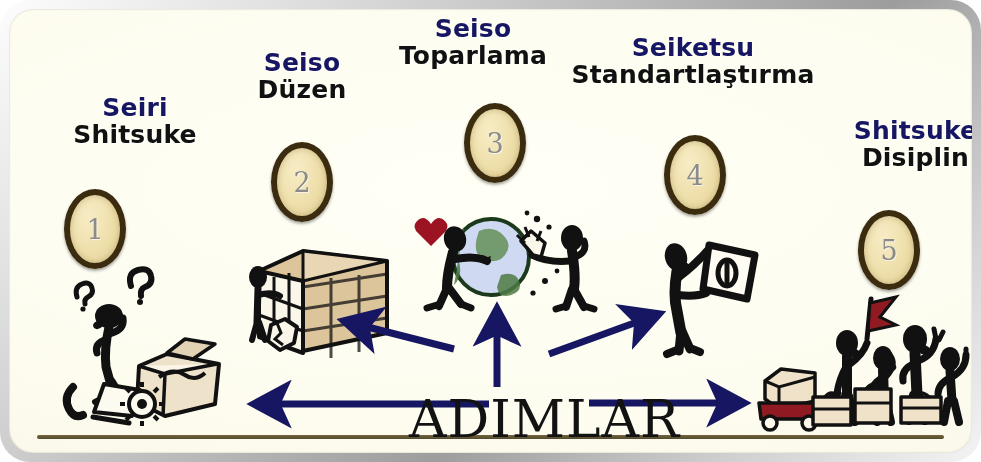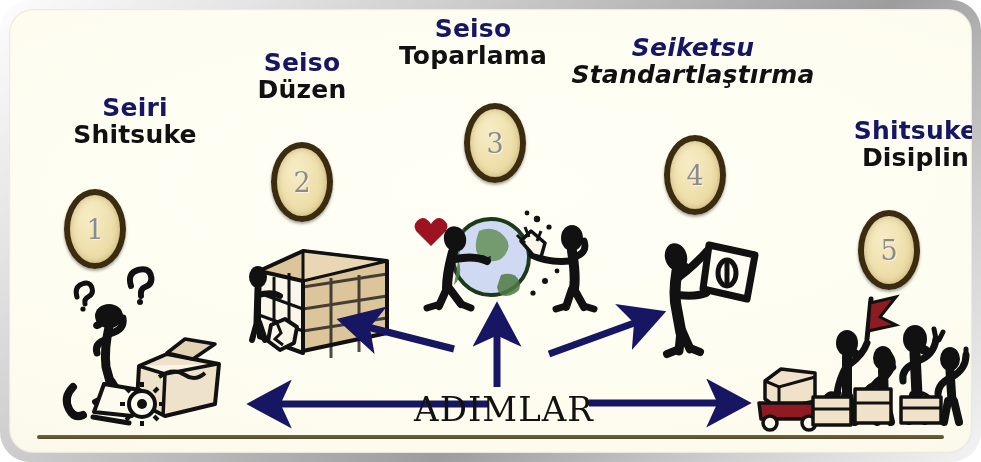--- a/index.html
+++ b/index.html
@@ -38,21 +38,21 @@
         box-shadow:0 2px 3px rgba(0,0,0,.35), inset 0 0 6px rgba(120,95,40,.35);
         display:flex;align-items:center;justify-content:center;
         box-sizing:border-box;}
   .oval span{font-family:"DejaVu Serif","Liberation Serif",serif;
              font-size:27px;color:#8b8b8b;
              text-shadow:1px 1px 0 rgba(255,255,255,.6);}
 
   
   #adimlar{position:absolute;left:400px;top:380px;width:190px;text-align:center;
            font-family:"DejaVu Serif","Liberation Serif",serif;
-           font-size:34px;color:#121212;letter-spacing:1px;font-weight:400;}
+           font-size:52px;color:#121212;letter-spacing:1px;font-weight:400;}
 
   
   svg.layer{position:absolute;left:0;top:0;width:963px;height:444px;overflow:visible;}
   svg.layer.arrows{pointer-events:none;}
 </style>
 </head>
 <body>
 
 <div id="frame">
   <div id="inner">
@@ -261,21 +261,21 @@
     </div>
 
     <div class="step" style="left:369px;top:7px;width:190px;">
       <span class="jp">Seiso</span>
       <span class="tr">Toparlama</span>
     </div>
     <div class="oval" style="left:455px;top:94px;">
       <span>3</span>
     </div>
 
-    <div class="step" style="left:554px;top:26px;width:260px;font-style:italic;">
+    <div class="step" style="left:554px;top:26px;width:260px;">
       <span class="jp">Seiketsu</span>
       <span class="tr">Standartlaştırma</span>
     </div>
     <div class="oval" style="left:655px;top:126px;">
       <span>4</span>
     </div>
 
     <div class="step" style="left:824px;top:109px;width:165px;">
       <span class="jp">Shitsuke</span>
       <span class="tr">Disiplin</span>

